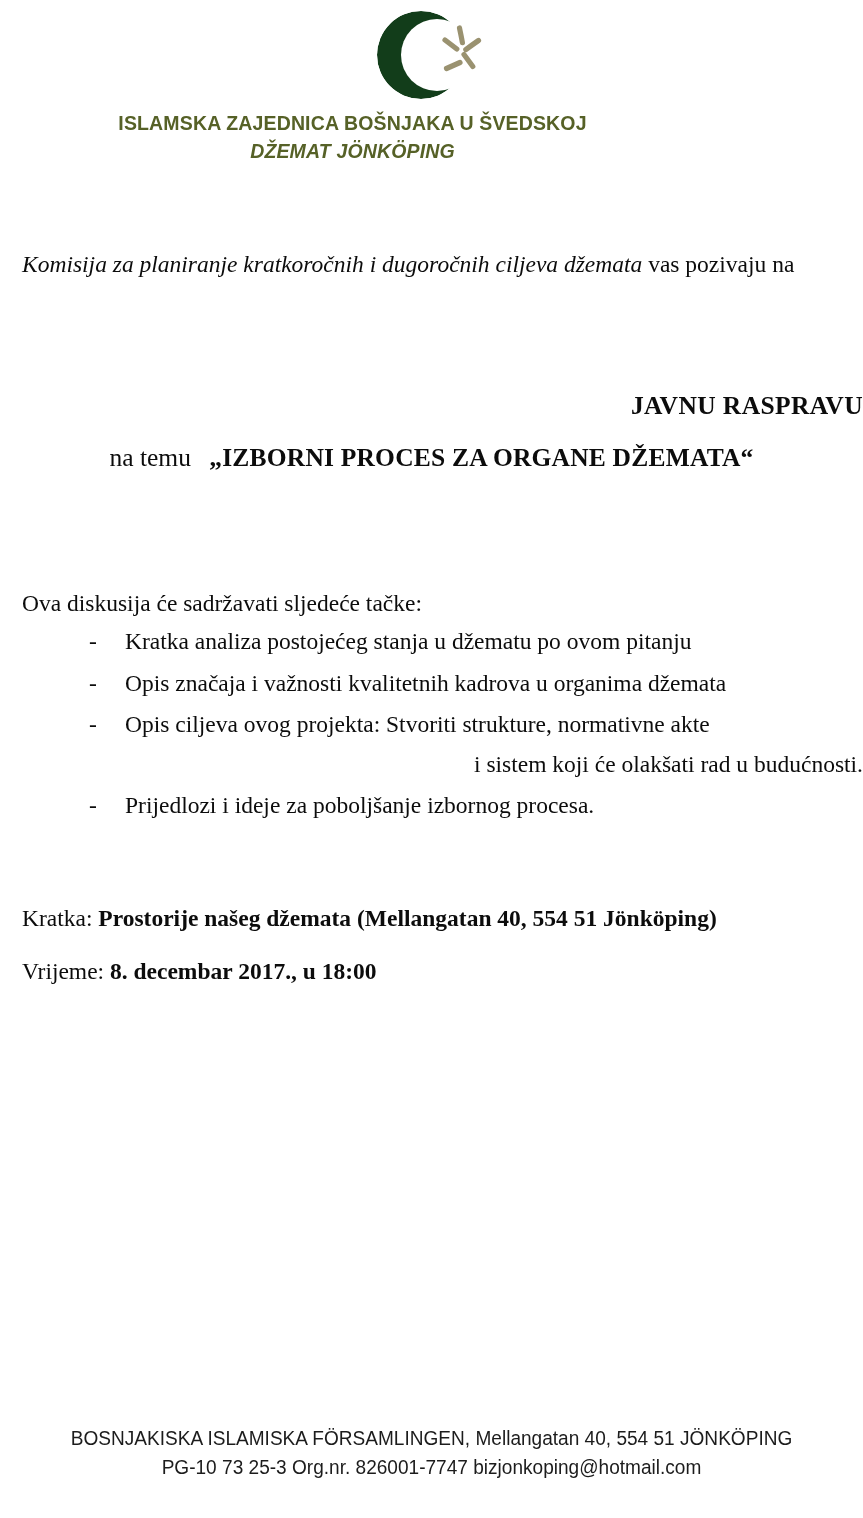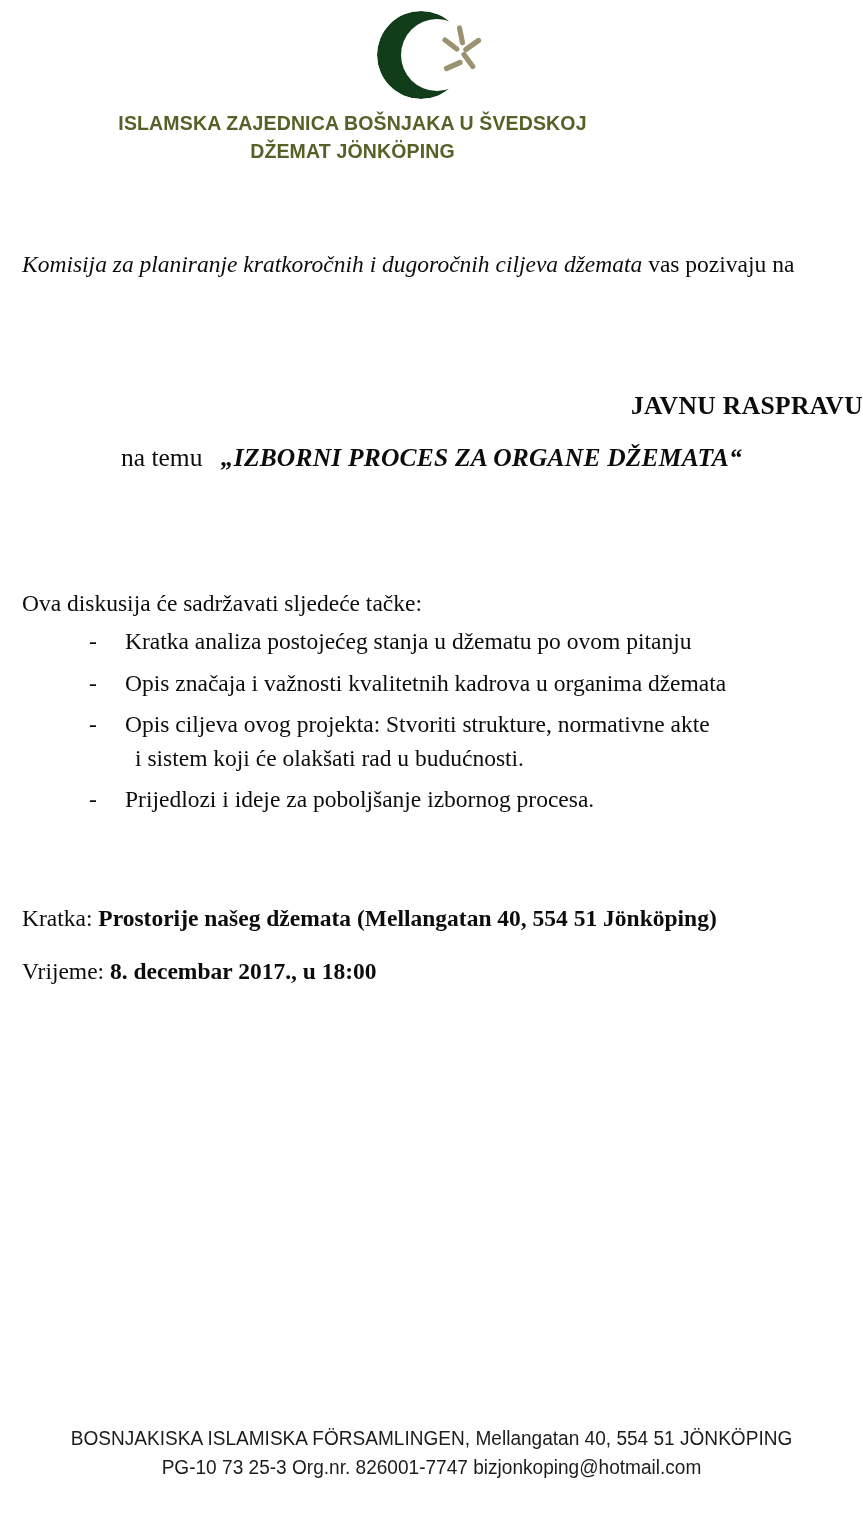--- a/index.html
+++ b/index.html
@@ -38,21 +38,21 @@
     left: 0;
     width: 705px;
     text-align: center;
     font-family: "Liberation Sans", "DejaVu Sans", sans-serif;
     font-weight: bold;
     font-size: 19.5px;
     letter-spacing: 0.15px;
     line-height: 1.42;
     color: #566127;
   }
-  .org-header .line2 { display: block; }
+  .org-header .line2 { display: block; font-style: italic; }
 
   
   .intro {
     position: absolute;
     top: 249px;
     left: 22px;
     width: 820px;
     font-size: 23.5px;
     line-height: 1.3;
     white-space: nowrap;
@@ -78,21 +78,20 @@
     text-align: right;
   }
   .headline .sub {
     display: block;
     margin-top: 20px;
     font-size: 25.5px;
     line-height: 1.25;
   }
   .headline .sub .quoted {
     font-weight: bold;
-    font-style: italic;
     letter-spacing: 0.2px;
     margin-left: 12px;
   }
 
   
   .agenda-lead {
     position: absolute;
     top: 588px;
     left: 22px;
     font-size: 23.5px;
@@ -116,22 +115,23 @@
     line-height: 1.0;
     margin-bottom: 18px;
   }
   .agenda-list li .dash {
     position: absolute;
     left: 89px;
     top: 0;
   }
   .agenda-list li .cont {
     display: block;
-    margin-top: 10px;
+    margin-top: 16px;
     padding-left: 10px;
+    text-align: right;
   }
 
   
   .details {
     position: absolute;
     top: 903px;
     left: 22px;
     width: 820px;
   }
   .details .row {

